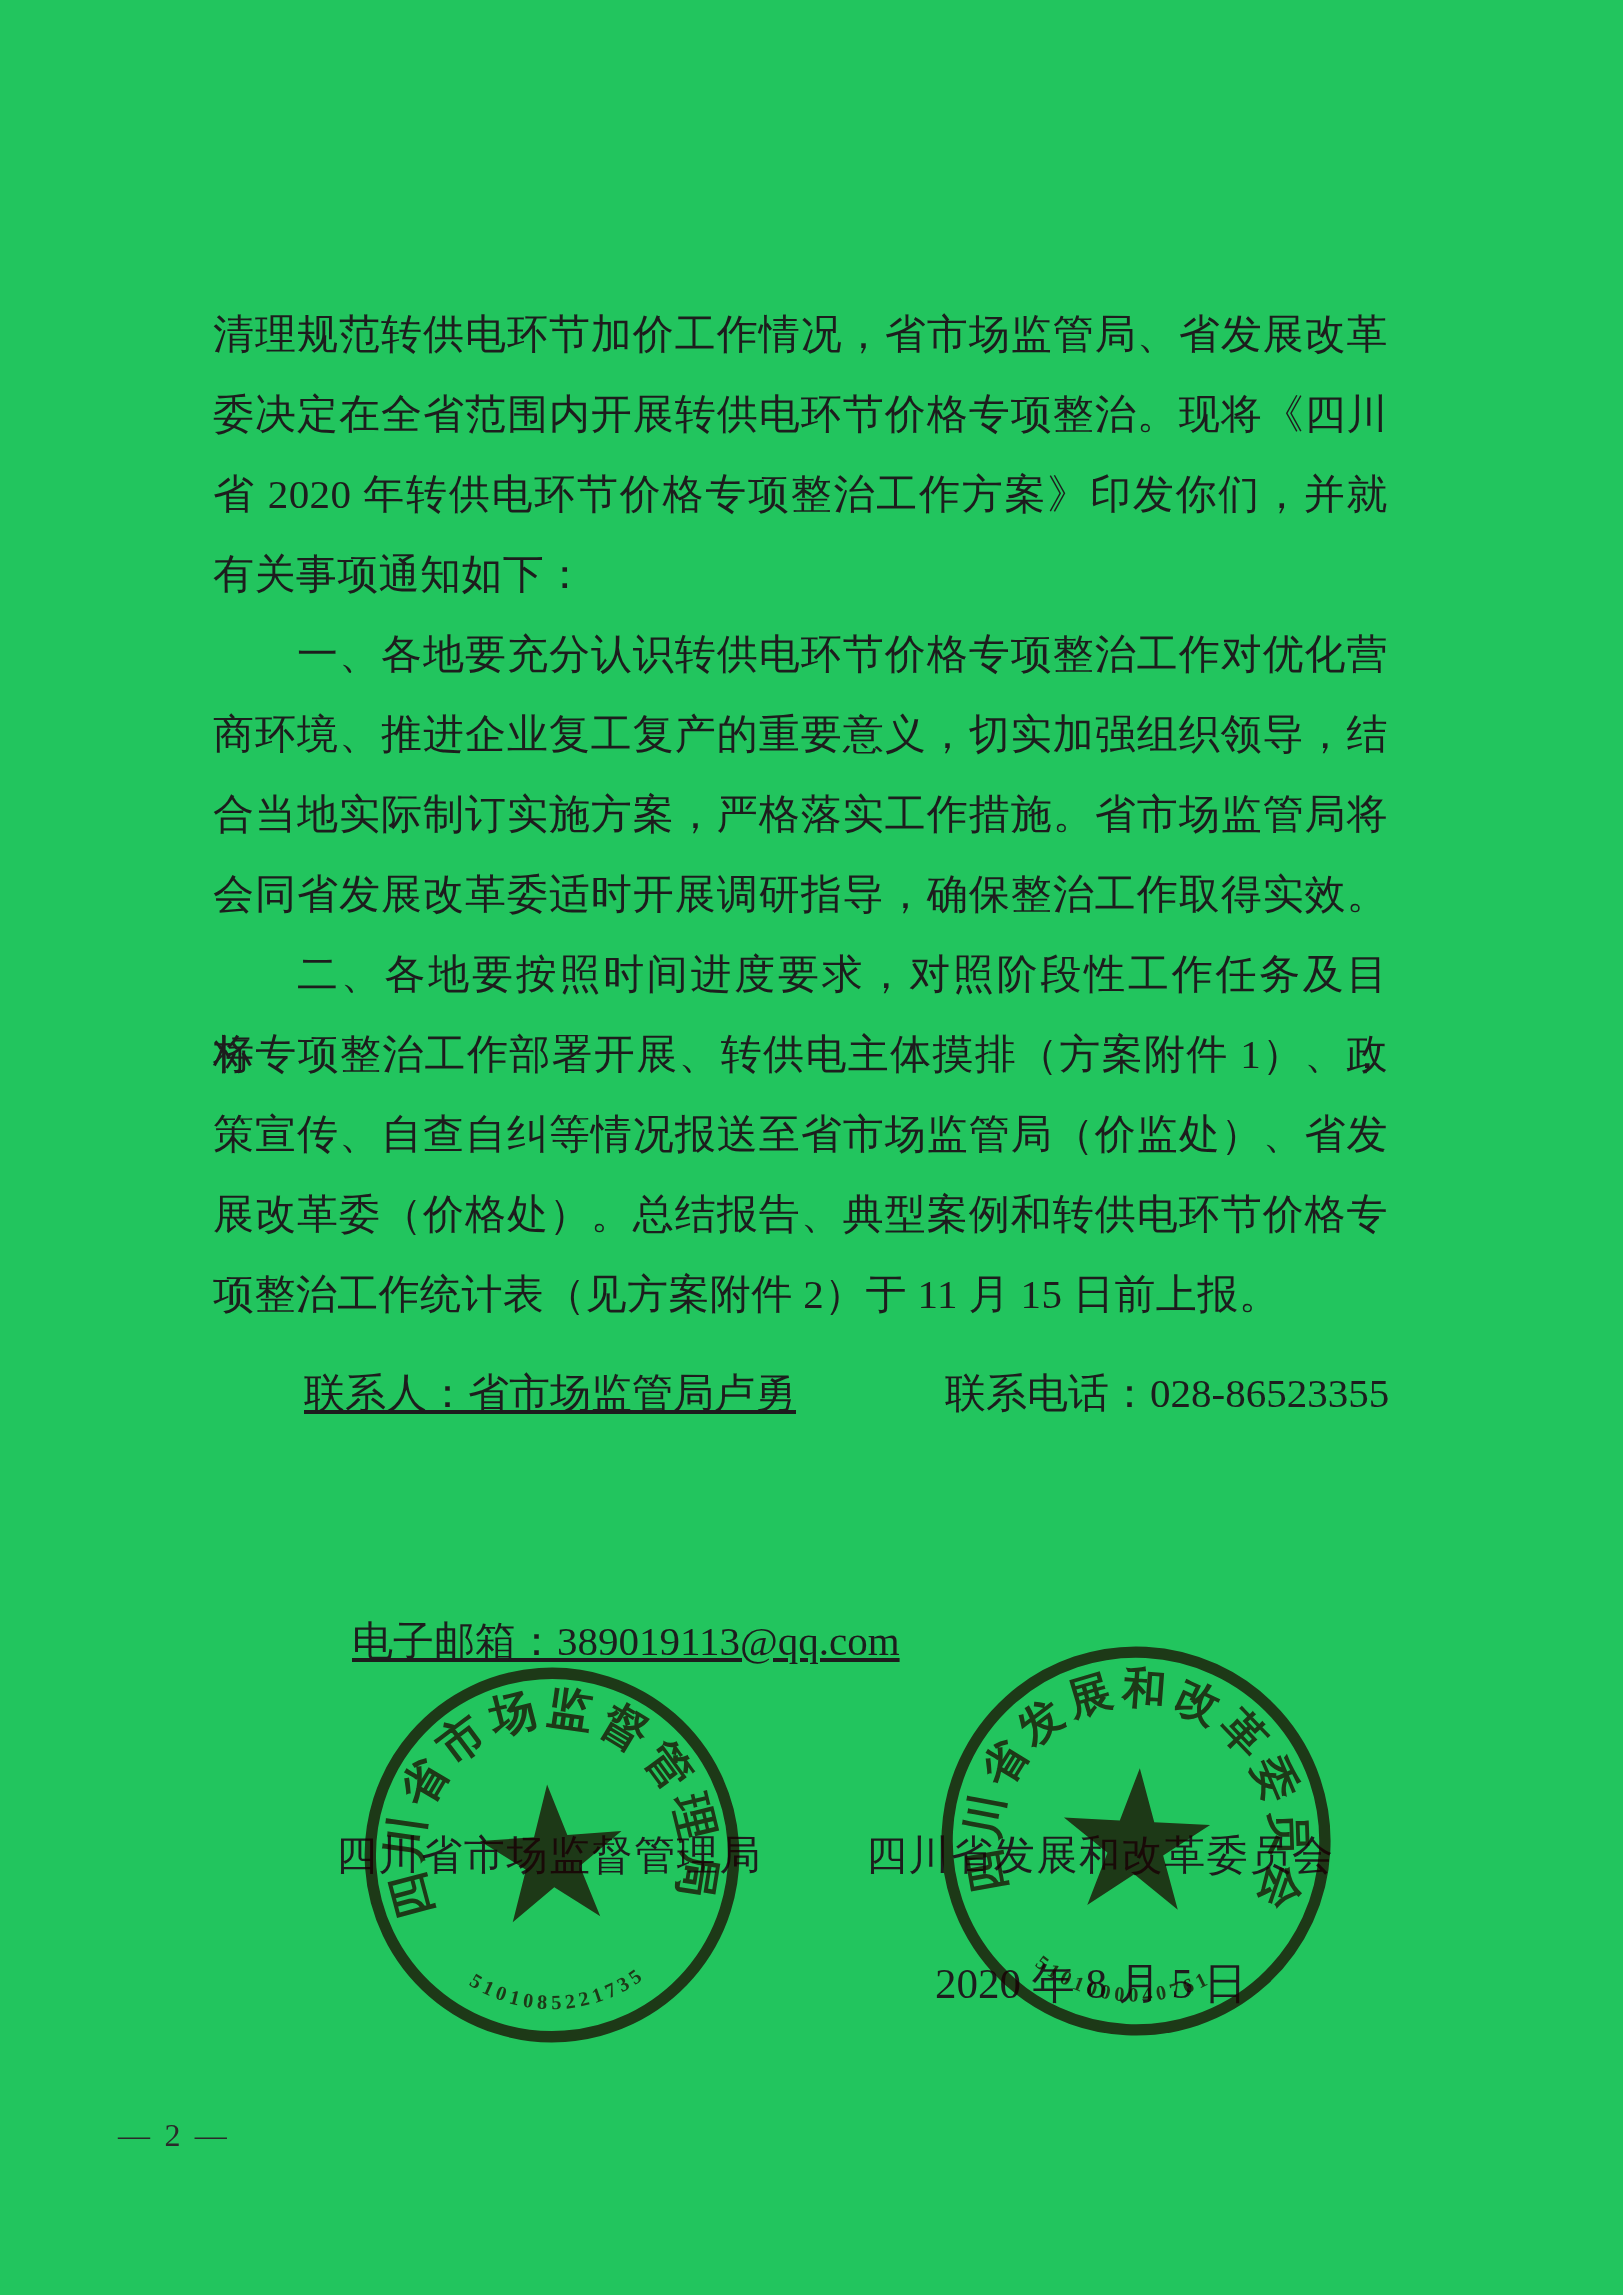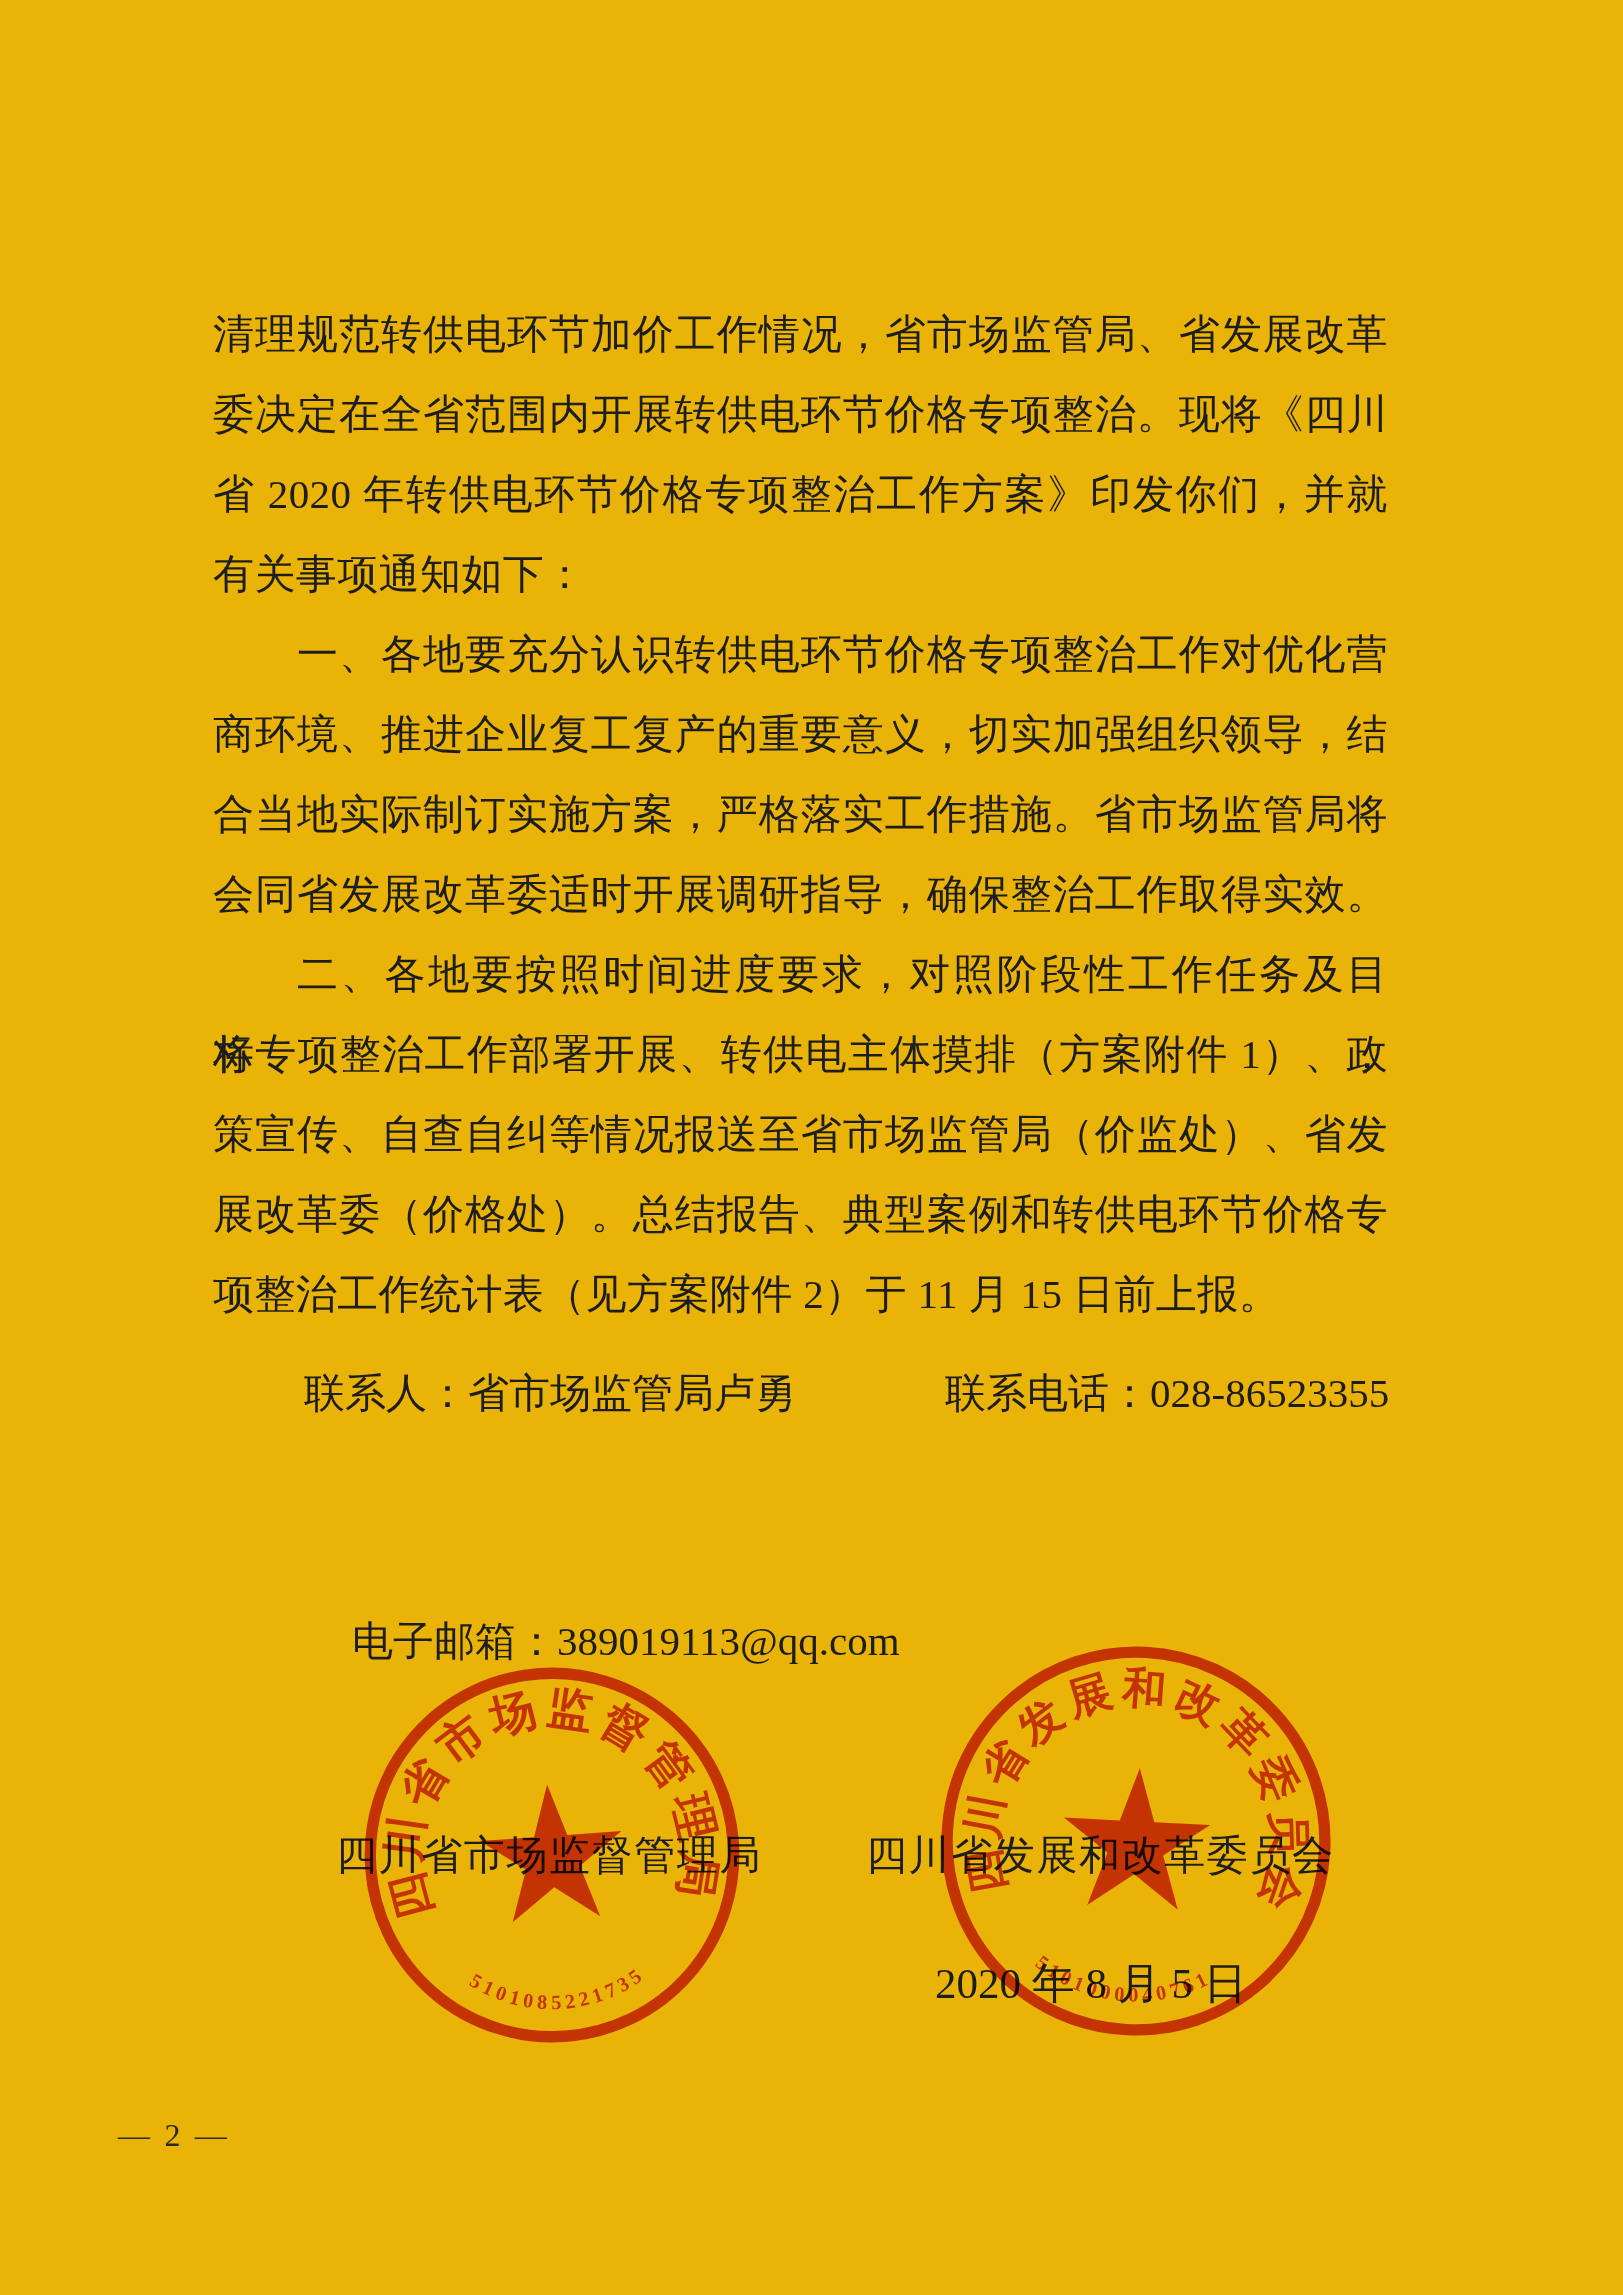--- a/index.html
+++ b/index.html
@@ -1,31 +1,31 @@
 <!DOCTYPE html>
 <html style="font-size:13px"><head>
 <meta charset="utf-8">
 <style>
   html,body { margin:0; padding:0; }
   body { background:#e8e8e8; font-family:"Liberation Serif","DejaVu Serif",serif; }
   .page {
     position:relative; width:1623px; height:2295px;
-    background:#eab308; overflow:hidden; color:#1d1d1d;
+    background:#22c55e; overflow:hidden; color:#1d1d1d;
   }
   
   .body-text { position:absolute; left:213px; top:294px; width:1175px; }
   .line {
     height:80px; line-height:80px; font-size:41px;
     text-align:justify; text-align-last:justify;
     white-space:normal; letter-spacing:0.4px;
   }
   .line.end { text-align:center; text-align-last:left; }
   .line.indent { text-indent:84px; }
   
-  .contact-row { position:absolute; left:304px; width:1136px; height:80px; line-height:80px; font-size:41px; }
+  .contact-row { position:absolute; left:304px; width:1136px; height:80px; line-height:80px; font-size:41px;text-decoration:underline; }
   .contact-row .phone { position:absolute; left:641px; top:0; }
   .c1 { top:1353px; } .c2 { top:1436px; } .c3 { top:1519px; } .c4 { top:1601px;margin-left:48px; }
   
   .sig { position:absolute; font-size:41px; letter-spacing:1.6px; white-space:nowrap; }
   .sig-left  { left:336px;  top:1828px; }
   .sig-right { left:866px; top:1828px; }
   .doc-date  { position:absolute; left:935px; top:1920px; font-size:43px; white-space:nowrap;margin-top:35px; }
   .page-num  { position:absolute; left:118px; top:2117px; font-size:32px; letter-spacing:3.2px; color:#2a2a2a; }
   
   .seal { position:absolute; mix-blend-mode:multiply; opacity:0.93; }

